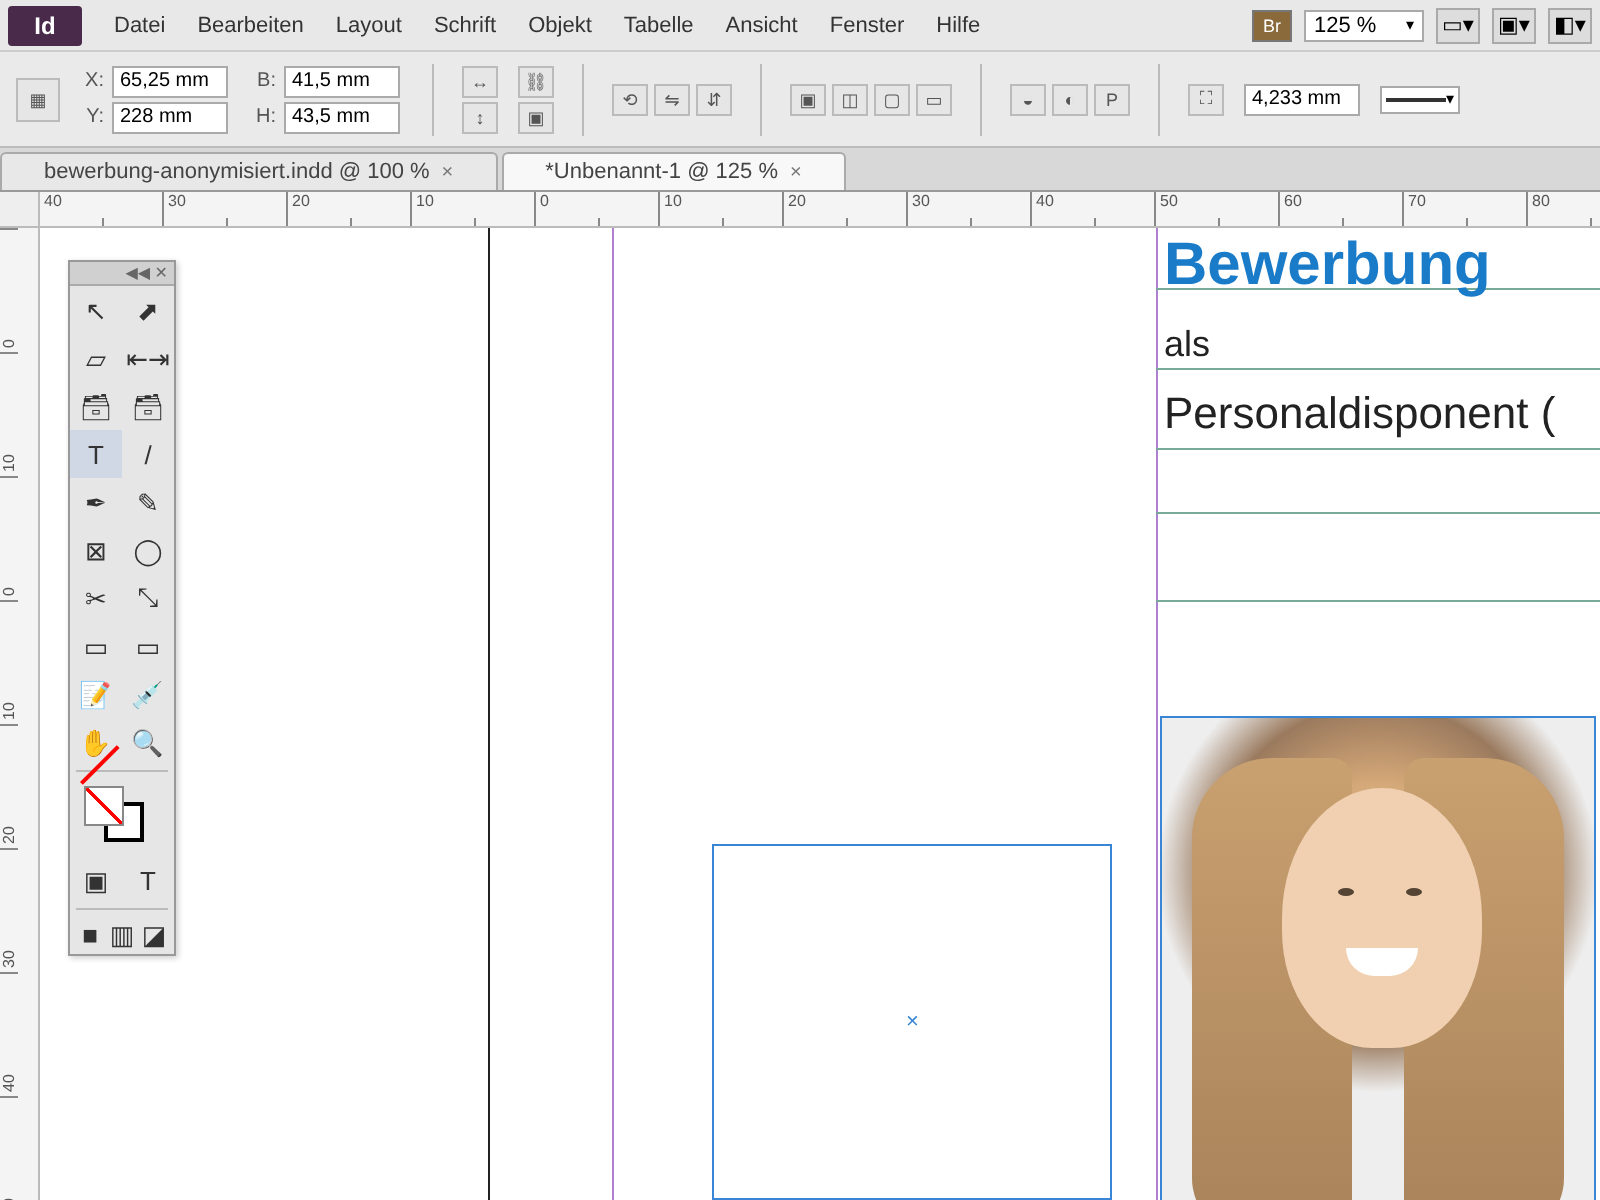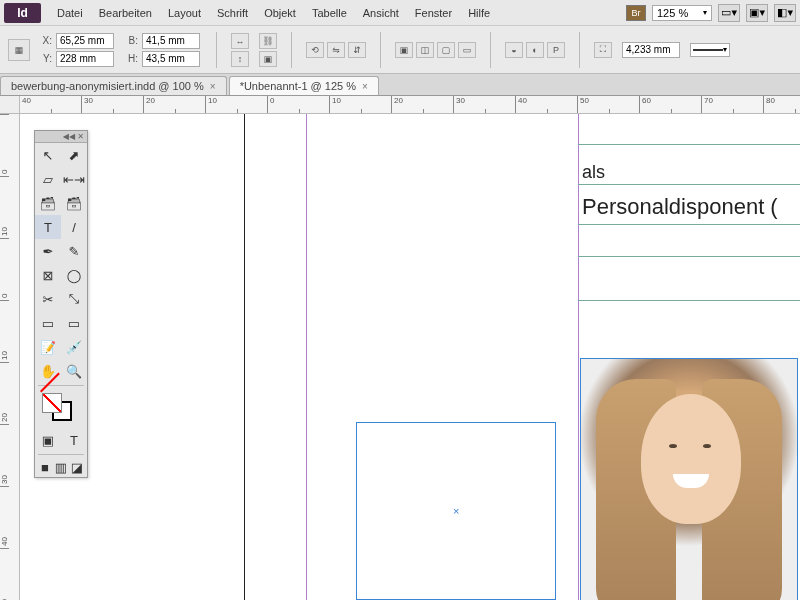--- a/index.html
+++ b/index.html
@@ -17,21 +17,21 @@
 .coord-group { display: grid; grid-template-columns: 12px 60px; gap: 2px 4px; align-items: center; }
 .coord-label { font-size: 10px; color: #555; text-align: right; }
 .coord-input { border: 1px solid #aaa; background: #fff; padding: 1px 3px; font-size: 10px; height: 16px; width: 58px; }
 .vert-sep { width: 1px; height: 36px; background: #bbb; margin: 0 4px; }
 .icon-cluster { display: flex; gap: 3px; align-items: center; flex-wrap: wrap; max-height: 40px; }
 .mini-icon { width: 18px; height: 16px; border: 1px solid #bbb; background: #e6e6e6; display: inline-flex; align-items: center; justify-content: center; font-size: 9px; color: #555; }
 .mini-stack { display: flex; flex-direction: column; gap: 2px; }
 .stroke-input { border: 1px solid #aaa; background: #fff; padding: 1px 3px; font-size: 10px; height: 16px; width: 58px; }
 
 .tabbar { background: #d8d8d8; height: 22px; display: flex; align-items: flex-end; border-bottom: 1px solid #999; }
-.doc-tab { background: #e8e8e8; border: 1px solid #aaa; border-bottom: none; padding: 3px 10px; margin-right: 2px; font-size: 10px; color: #444; display: flex; align-items: center; gap: 6px; border-radius: 3px 3px 0 0; }
+.doc-tab { background: #e8e8e8; border: 1px solid #aaa; border-bottom: none; padding: 3px 21px; margin-right: 2px; font-size: 10px; color: #444; display: flex; align-items: center; gap: 6px; border-radius: 3px 3px 0 0; }
 .doc-tab.active { background: #f8f8f8; }
 .tab-close { font-size: 10px; color: #777; cursor: pointer; }
 
 .workspace { position: relative; height: 504px; background: #fff; }
 .ruler-h { position: absolute; top: 0; left: 20px; right: 0; height: 18px; background: #f4f4f4; border-bottom: 1px solid #bbb; display: flex; overflow: hidden; }
 .ruler-h .tick { position: relative; width: 62px; border-right: 1px solid #888; font-size: 8px; color: #555; padding-left: 2px; flex-shrink: 0; }
 .ruler-h .tick::after { content: ""; position: absolute; left: 50%; bottom: 0; width: 1px; height: 4px; background: #888; }
 .ruler-v { position: absolute; top: 18px; left: 0; width: 20px; bottom: 0; background: #f4f4f4; border-right: 1px solid #bbb; }
 .ruler-v .tick { position: relative; height: 62px; border-bottom: 1px solid #888; font-size: 8px; color: #555; writing-mode: vertical-rl; transform: rotate(180deg); padding: 2px 0; }
 .ruler-corner { position: absolute; top: 0; left: 0; width: 20px; height: 18px; background: #eee; border-right: 1px solid #bbb; border-bottom: 1px solid #bbb; }
@@ -193,20 +193,21 @@
   <div class="canvas">
     <div class="page-edge"></div>
     <div class="margin-guide"></div>
     <div class="right-col-guide"></div>
     <div class="green-h" style="top:30px"></div>
     <div class="green-h" style="top:70px"></div>
     <div class="green-h" style="top:110px"></div>
     <div class="green-h" style="top:142px"></div>
     <div class="green-h" style="top:186px"></div>
 
+    <div class="doc-text" style="top:2px"><span class="hdr-text">Bewerbung</span></div>
     <div class="doc-text" style="top:48px"><span class="body-line">als</span></div>
     <div class="doc-text" style="top:80px"><span class="body-big">Personaldisponent (</span></div>
 
     <div class="sel-frame" style="left:336px;top:308px;width:200px;height:178px">
       <span class="center-x" style="left:96px;top:82px">×</span>
     </div>
 
     <div class="photo-frame">
       <span class="chain-icon">⛓</span>
       <div class="photo">

